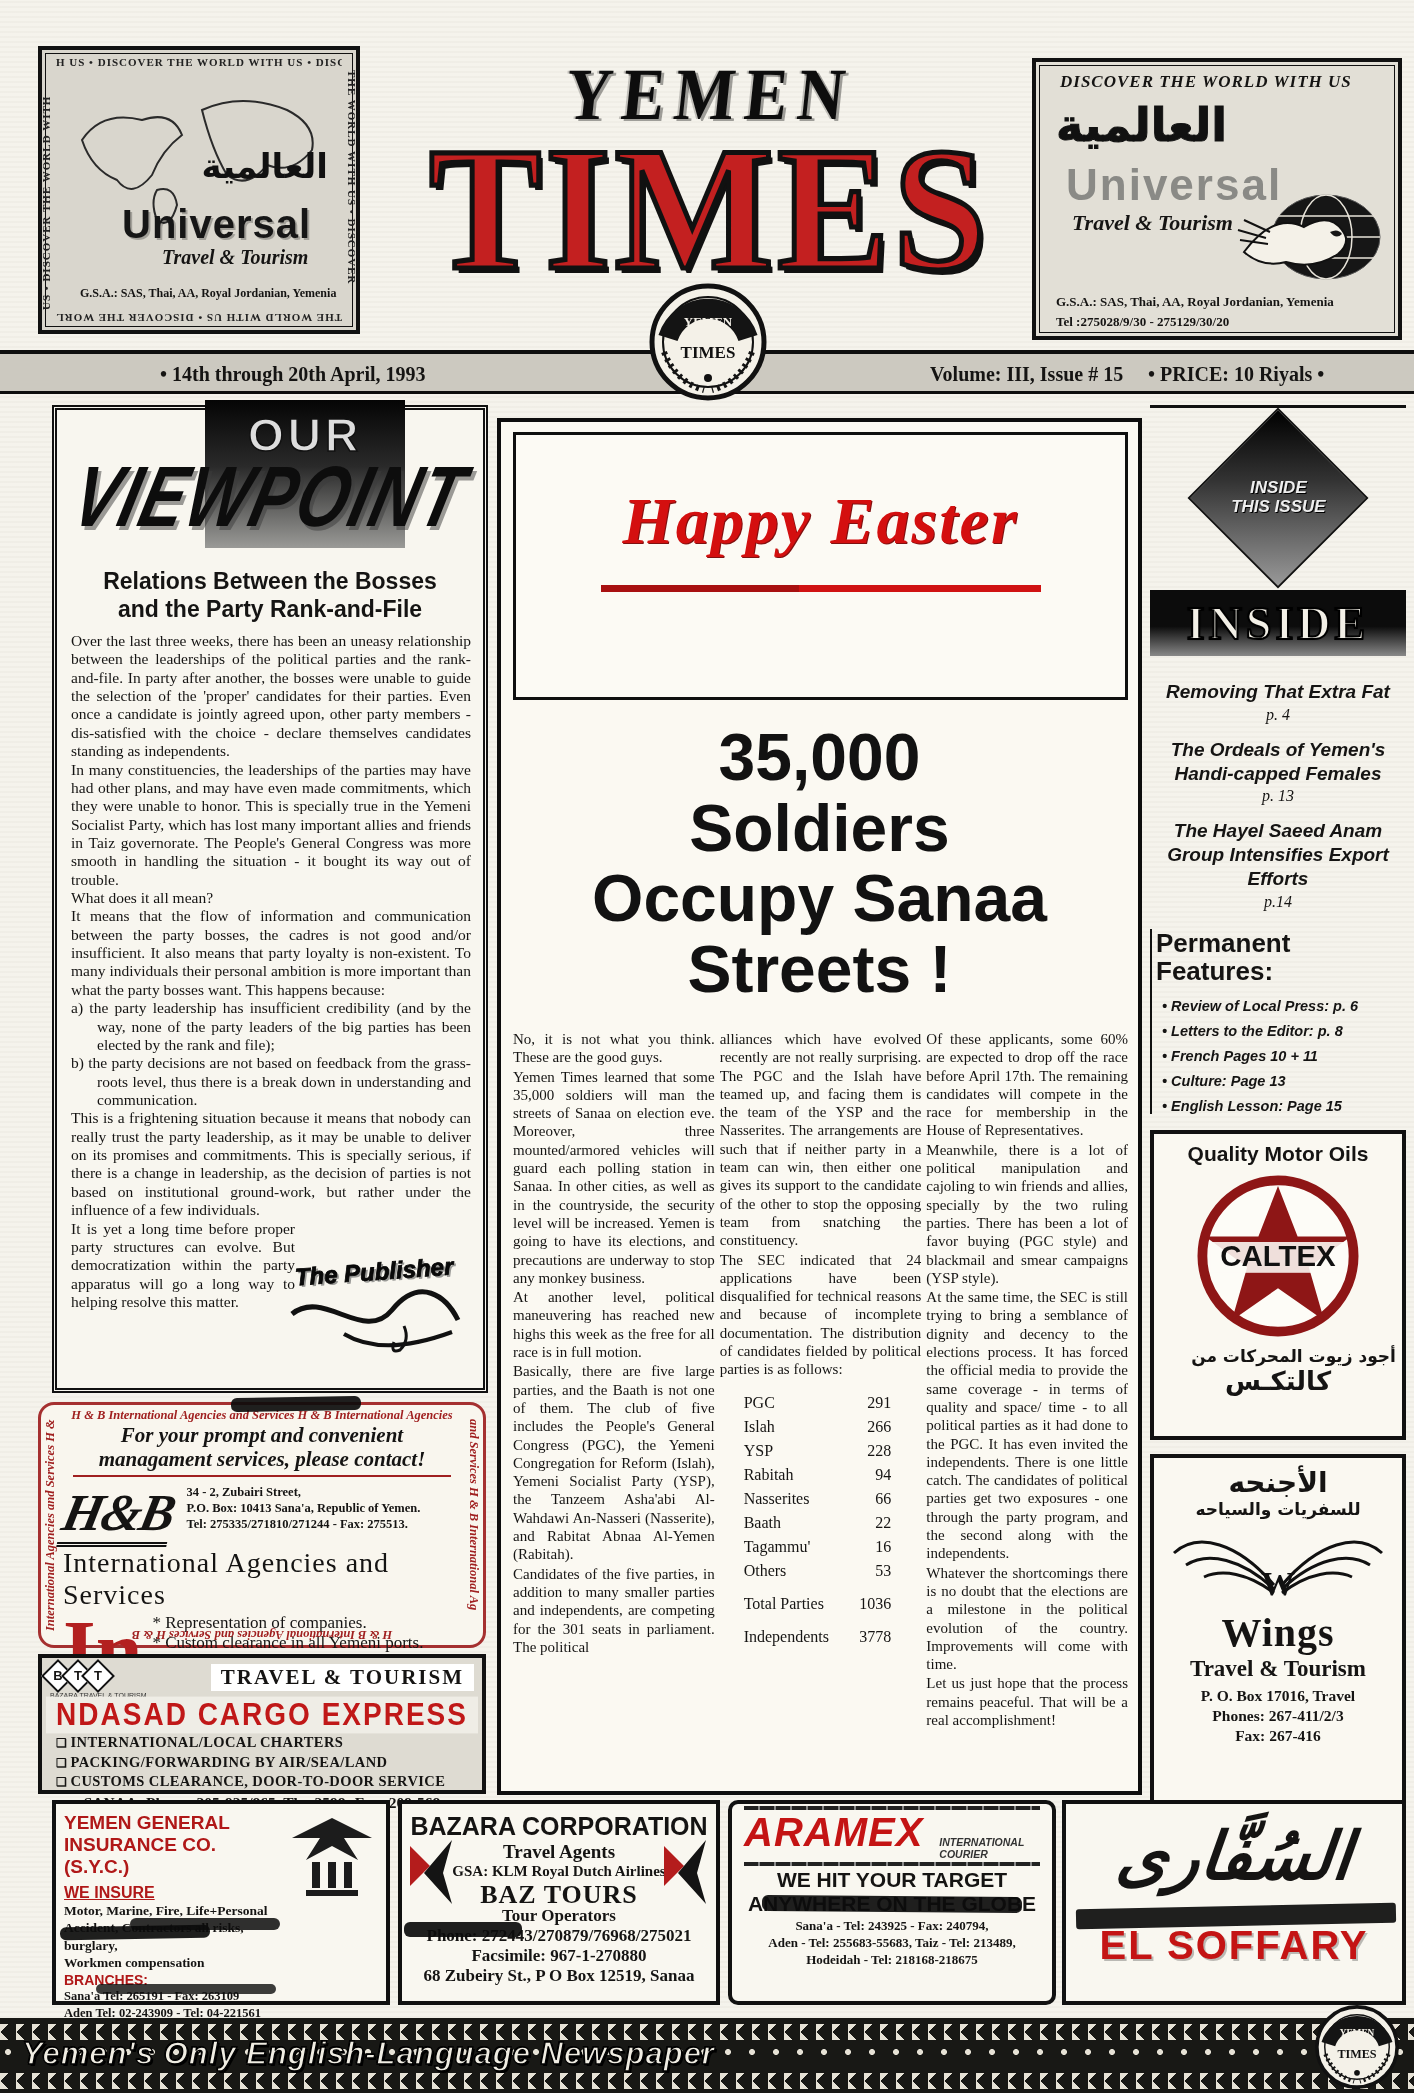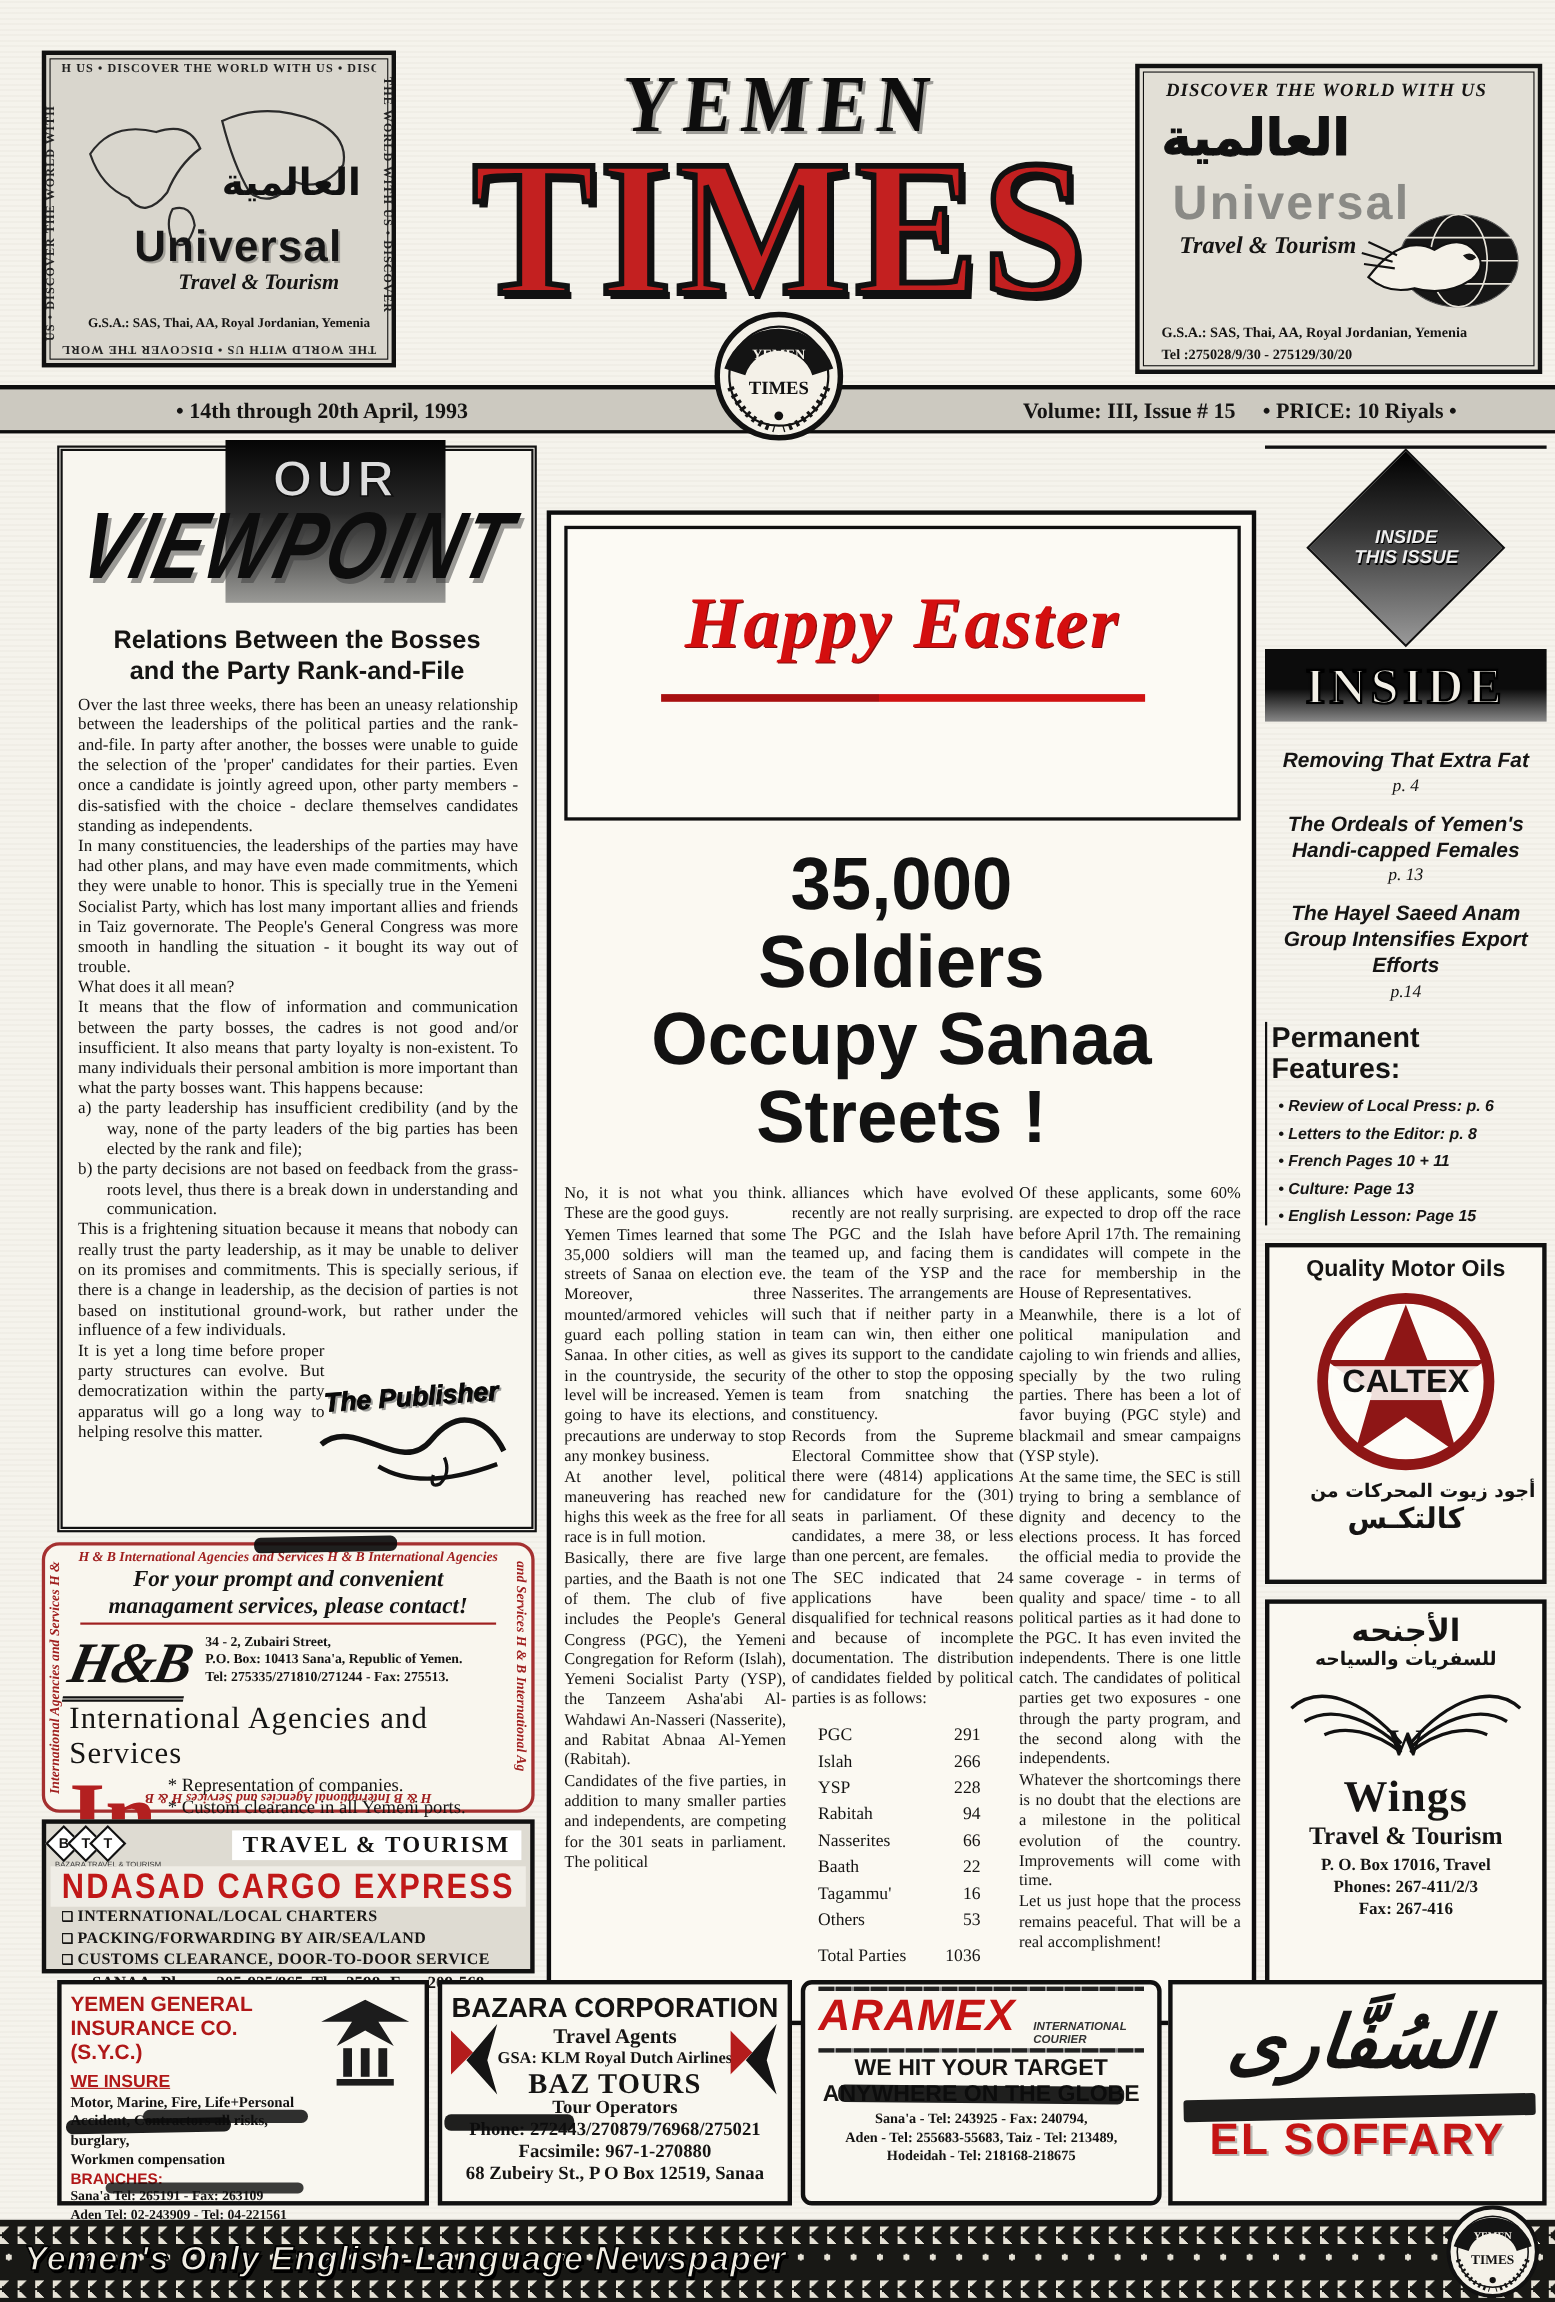--- a/index.html
+++ b/index.html
@@ -44,21 +44,21 @@
   .vp-word{font:italic 900 66px var(--sans);transform:skewX(-14deg) scaleY(1.3);letter-spacing:2px;
            color:#0d0d0d;text-shadow:4px 3px 0 rgba(60,60,60,.5);}
   .vp-title{font:bold 23px var(--sans);line-height:1.2;text-align:center;}
   .vp-body{font:15.5px/1.185 var(--serif);text-align:justify;}
   .vp-body p{margin:0;}
   .vp-body p.hang{padding-left:26px;text-indent:-26px;}
   .sig-label{font:italic 900 24px var(--sans);color:#0a0a0a;-webkit-text-stroke:.8px #000;
              transform:rotate(-4deg);text-shadow:2px 2px 0 #9a9a97;}
 
   
-  .cblock{border:4px solid #0d0d0d;background:#fbf9f2;margin-top:46px;}
+  .cblock{border:4px solid #0d0d0d;background:#fbf9f2;}
   .easter-box{border:3px solid #0f0f0f;background:#fcfaf4;}
   .easter-word{font:italic 900 66px var(--serif);color:#d40f0f;letter-spacing:2px;text-shadow:1px 1px 0 #801010;}
   .easter-rule{height:7px;background:linear-gradient(90deg,#a81010 0 45%,#d01212 45%);width:440px;margin:26px auto 0;}
   .headline div{font:bold 66px/1.07 var(--sans);letter-spacing:0;color:#121212;text-align:center;transform:scaleY(1.02);}
   .ncols{display:flex;gap:5px;}
   .ncol{flex:1;font:15px/1.22 var(--serif);text-align:justify;}
   .ncol p{margin:0 0 1px;}
   .ctable{margin:12px 0 0 24px;font:16px/1.5 var(--serif);}
   .ctable .row{display:flex;justify-content:space-between;padding-right:30px;}
   .ctable .tot{margin-top:9px;}
@@ -256,21 +256,20 @@
     <div class="abs ncols" style="left:12px;right:10px;top:608px;bottom:8px;overflow:hidden;">
       <div class="ncol">
         <p>No, it is not what you think. These are the good guys.</p>
         <p>Yemen Times learned that some 35,000 soldiers will man the streets of Sanaa on election eve. Moreover, three mounted/armored vehicles will guard each polling station in Sanaa. In other cities, as well as in the countryside, the security level will be increased. Yemen is going to have its elections, and precautions are underway to stop any monkey business.</p>
         <p>At another level, political maneuvering has reached new highs this week as the free for all race is in full motion.</p>
         <p>Basically, there are five large parties, and the Baath is not one of them. The club of five includes the People's General Congress (PGC), the Yemeni Congregation for Reform (Islah), Yemeni Socialist Party (YSP), the Tanzeem Asha'abi Al-Wahdawi An-Nasseri (Nasserite), and Rabitat Abnaa Al-Yemen (Rabitah).</p>
         <p>Candidates of the five parties, in addition to many smaller parties and independents, are competing for the 301 seats in parliament. The political</p>
       </div>
       <div class="ncol">
         <p>alliances which have evolved recently are not really surprising. The PGC and the Islah have teamed up, and facing them is the team of the YSP and the Nasserites. The arrangements are such that if neither party in a team can win, then either one gives its support to the candidate of the other to stop the opposing team from snatching the constituency.</p>
-        <p>Records from the Supreme Electoral Committee show that there were (4814) applications for candidature for the (301) seats in parliament. Of these candidates, a mere 38, or less than one percent, are females.</p>
         <p>The SEC indicated that 24 applications have been disqualified for technical reasons and because of incomplete documentation. The distribution of candidates fielded by political parties is as follows:</p>
         <div class="ctable">
           <div class="row">
               <span>PGC</span>
               <span>291</span>
             </div>
           <div class="row">
               <span>Islah</span>
               <span>266</span>
             </div>

